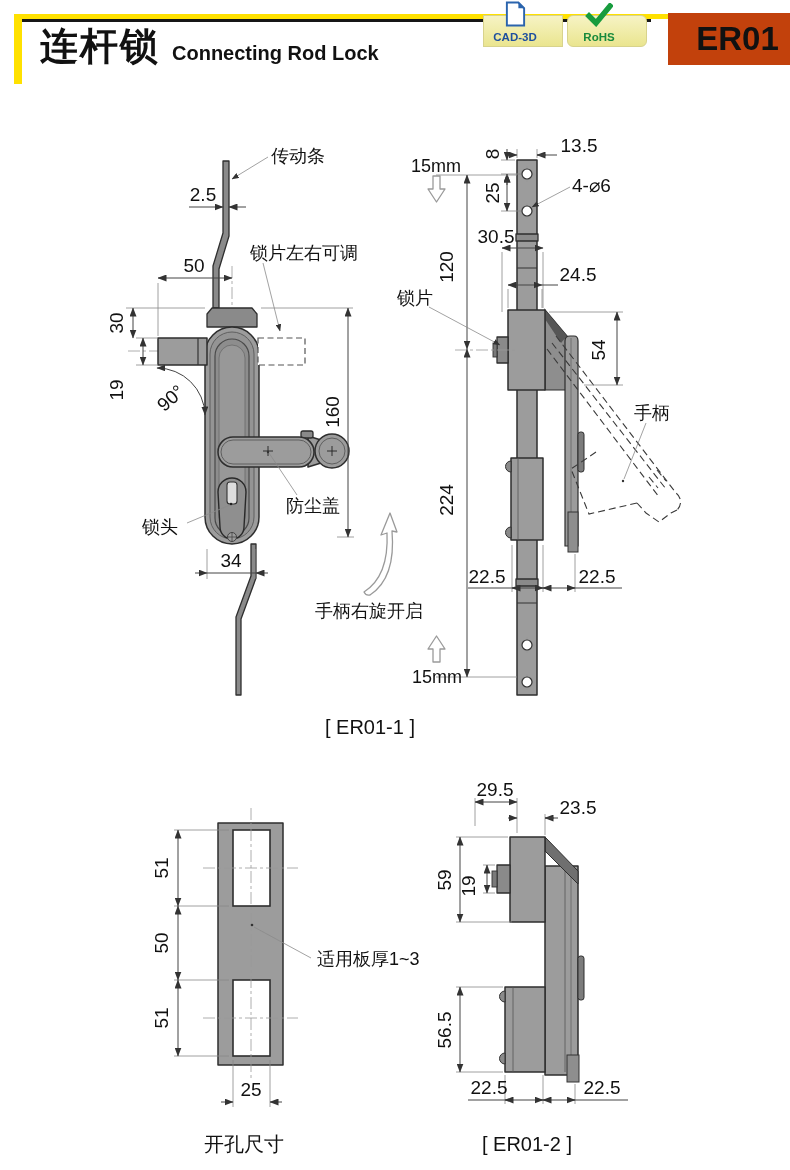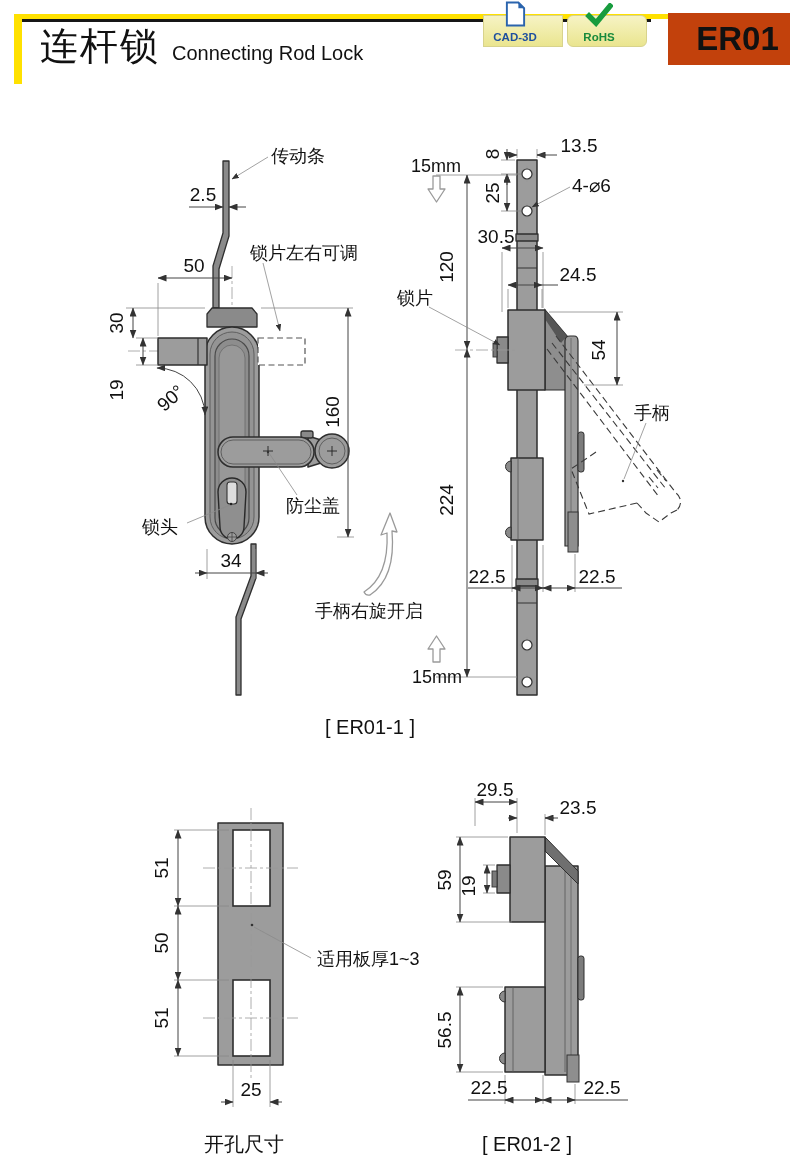--- a/index.html
+++ b/index.html
@@ -2,22 +2,22 @@
 <html><head>
 <meta charset="utf-8">
 <style>
   html,body{margin:0;padding:0;background:#fff;}
   body{width:790px;height:1170px;position:relative;overflow:hidden;
        font-family:"Liberation Sans","DejaVu Sans",sans-serif;color:#111;}
   
   .accent-top{position:absolute;left:14px;top:14px;width:776px;height:5px;background:#FFE100;}
   .accent-side{position:absolute;left:14px;top:14px;width:8px;height:70px;background:#FFE100;}
   .header-rule{position:absolute;left:22px;top:19px;width:629px;height:3px;background:#171717;}
-  .title-zh{position:absolute;left:40px;top:24px;font-size:38px;font-weight:400;letter-spacing:2px;line-height:44px;}
-  .title-en{position:absolute;left:172px;top:42px;font-size:20px;font-weight:400;text-align:center;}
+  .title-zh{position:absolute;left:40px;top:24px;font-size:38px;font-weight:700;letter-spacing:2px;line-height:44px;}
+  .title-en{position:absolute;left:172px;top:42px;font-size:20px;font-weight:700;text-align:center;}
   .badge{position:absolute;top:15px;width:80px;height:32px;box-sizing:border-box;
          background:linear-gradient(#f6f3c4,#eae58f);border:1px solid #d8d38c;
          display:flex;flex-direction:column;align-items:center;justify-content:flex-end;
          padding:4px 16px 3px 0;}
   .badge-cad{left:483px;}
   .badge-rohs{left:567px;border-radius:6px;}
   .badge-label{font-size:11.5px;font-weight:700;line-height:12px;}
   .badge-cad .badge-label{color:#1d4f9e;}
   .badge-rohs .badge-label{color:#188a3c;}
   .code-box{position:absolute;left:668px;top:13px;width:139px;height:52px;background:#c2410c;

